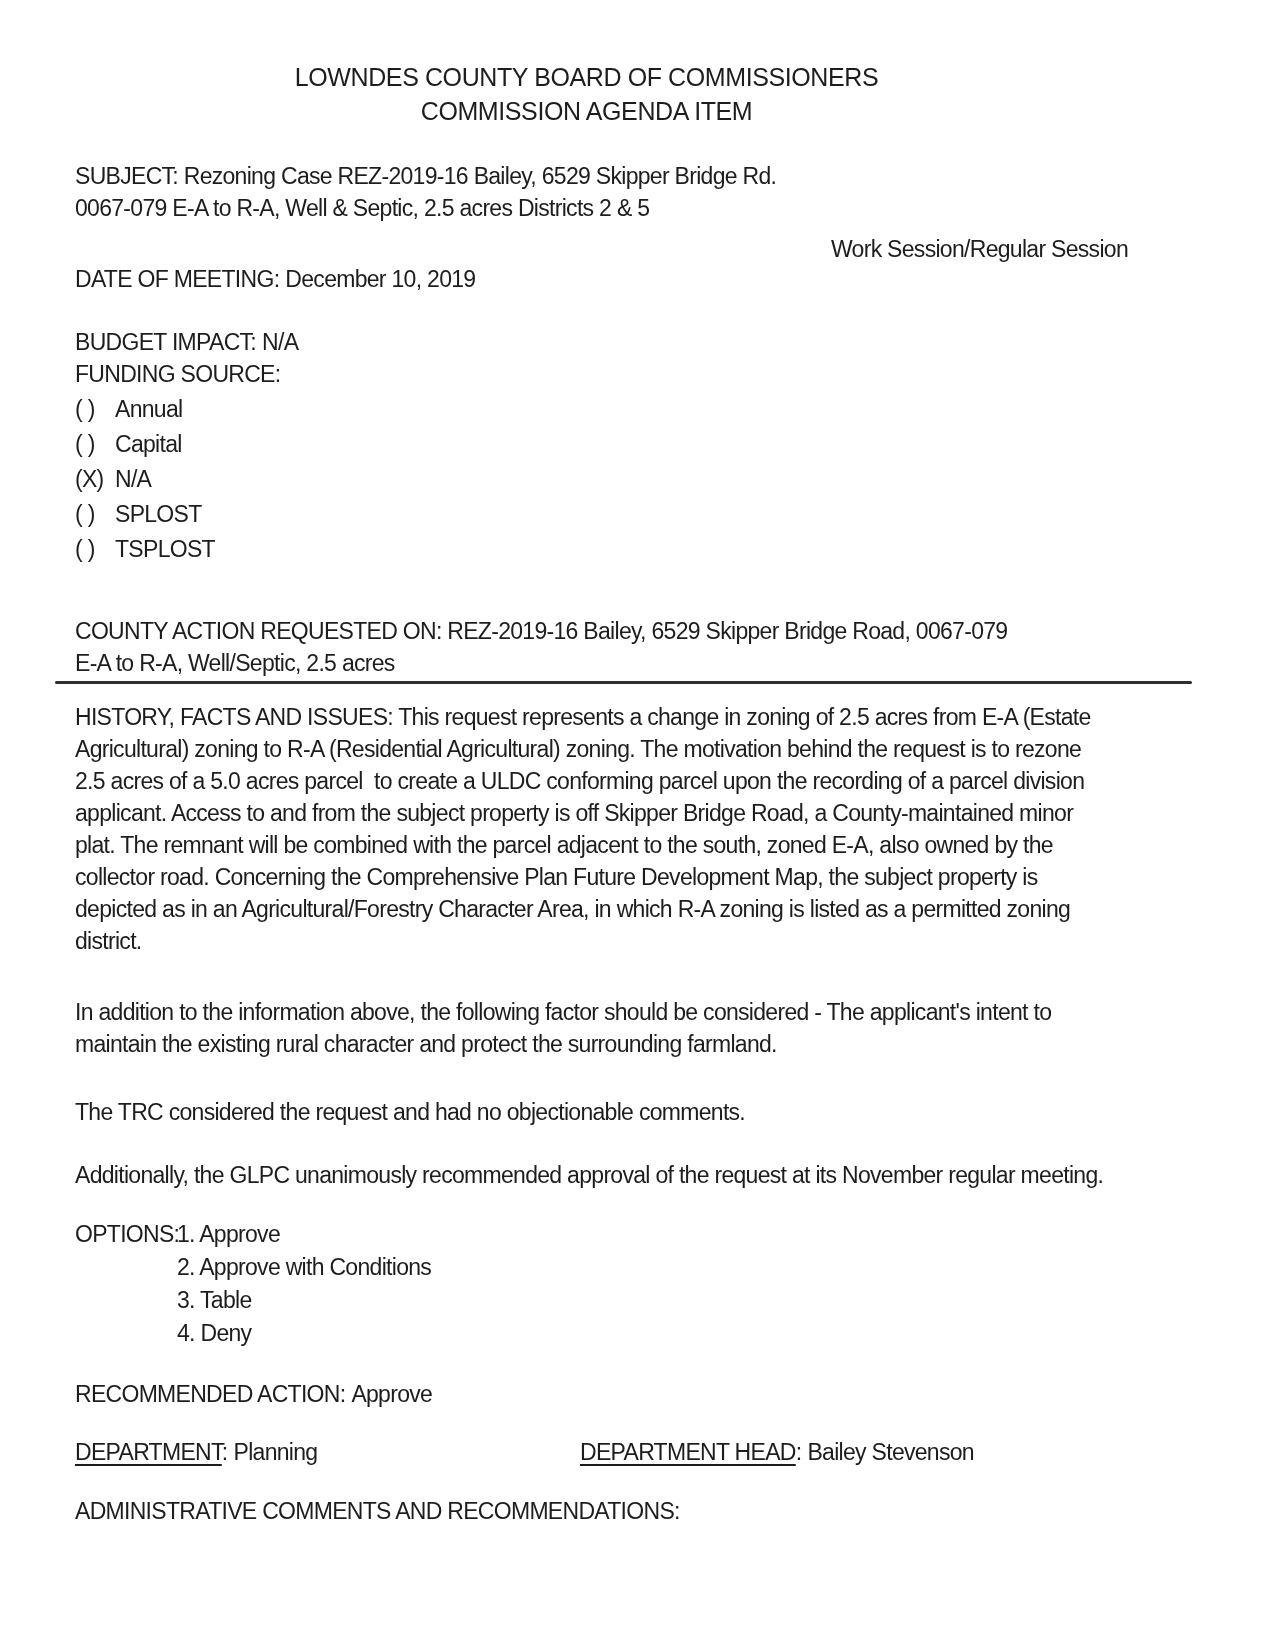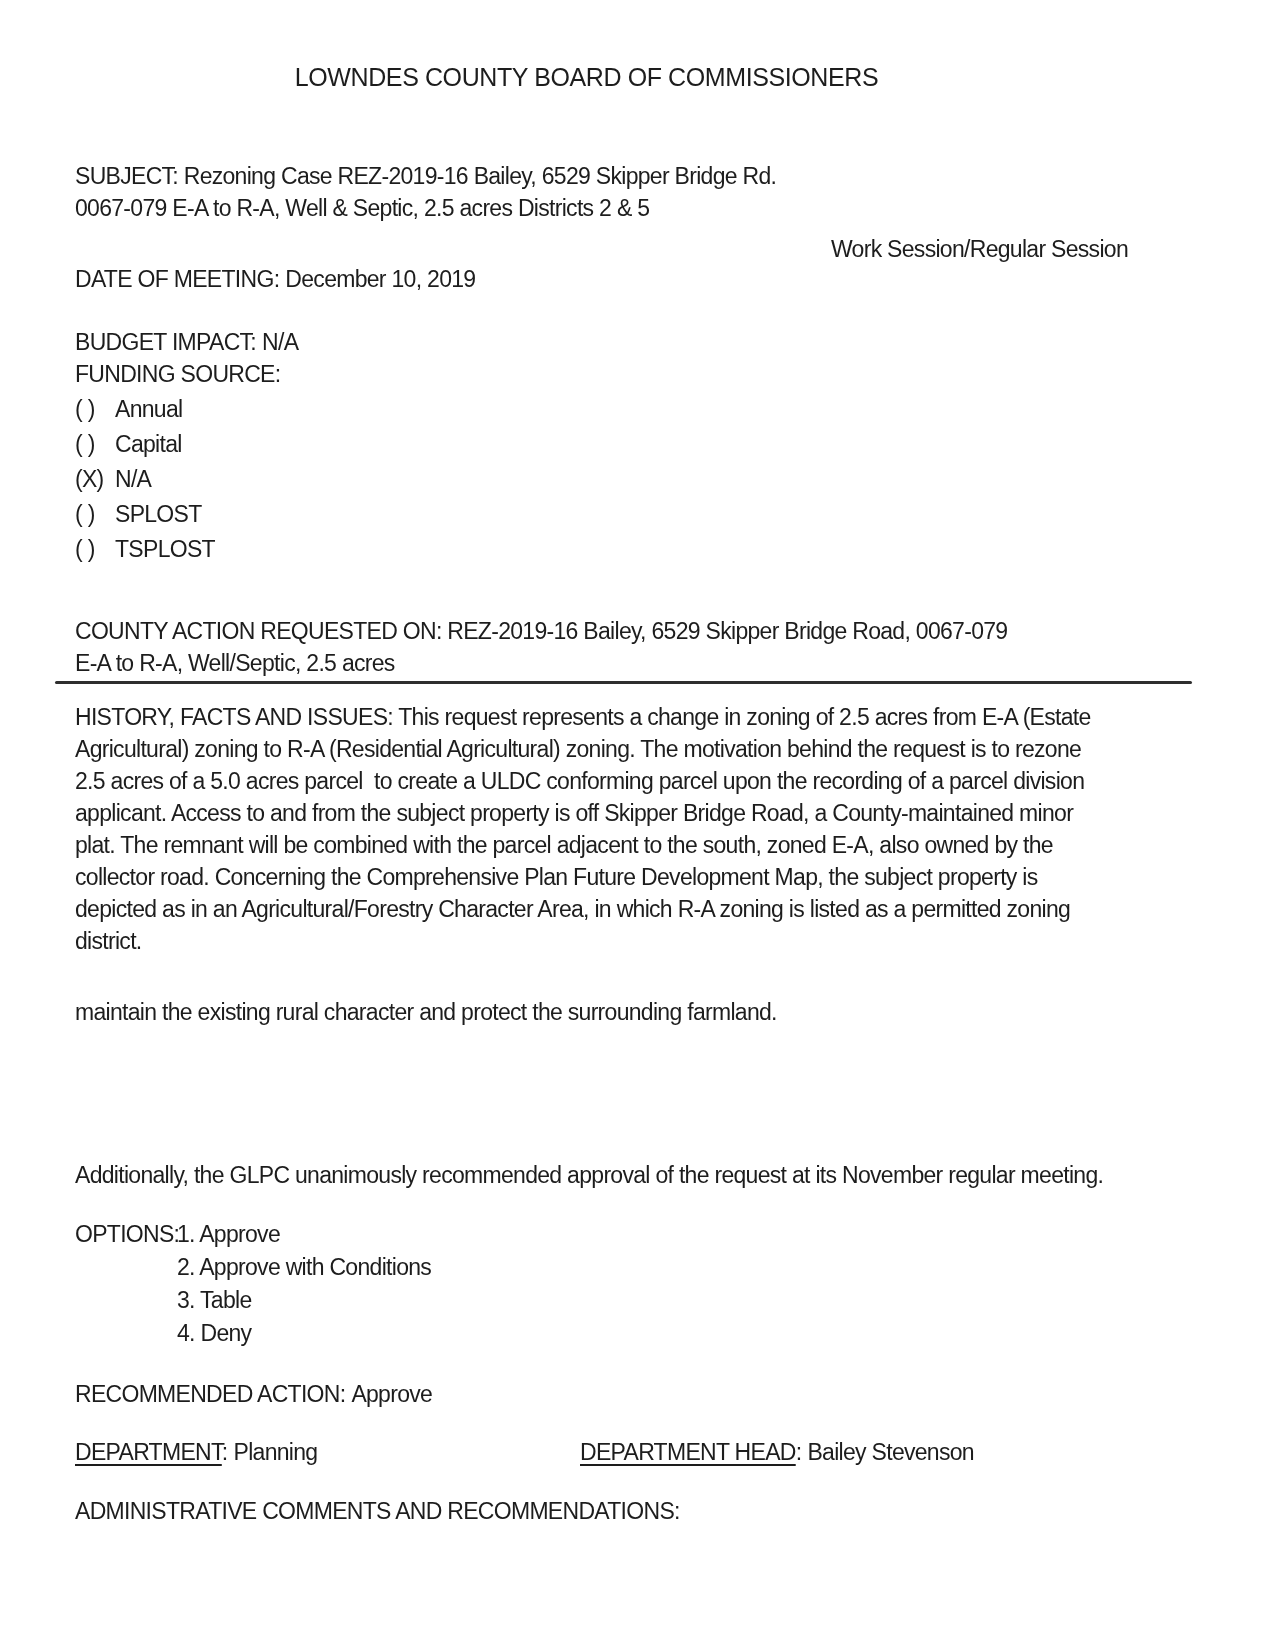--- a/index.html
+++ b/index.html
@@ -49,20 +49,21 @@
   .dept-head-blk { top: 1436px; left: 580px; }
   .admin-blk { top: 1495px; }
 </style>
 </head>
 <body>
 
 <div class="page">
 
   <div class="blk title-blk">
     <div class="tline">LOWNDES COUNTY BOARD OF COMMISSIONERS</div>
+    <div class="tline">COMMISSION AGENDA ITEM</div>
   </div>
 
   <div class="blk subject-blk">
     <div class="line">SUBJECT: Rezoning Case REZ-2019-16 Bailey, 6529 Skipper Bridge Rd.</div>
     <div class="line">0067-079 E-A to R-A, Well &amp; Septic, 2.5 acres Districts 2 &amp; 5</div>
   </div>
 
   <div class="blk session-blk line">Work Session/Regular Session</div>
 
   <div class="blk date-blk row"><span>DATE OF MEETING:</span><span class="gap">December 10, 2019</span></div>
@@ -91,23 +92,25 @@
     <div class="line">Agricultural) zoning to R-A (Residential Agricultural) zoning. The motivation behind the request is to rezone</div>
     <div class="line">2.5 acres of a 5.0 acres parcel  to create a ULDC conforming parcel upon the recording of a parcel division</div>
     <div class="line">applicant. Access to and from the subject property is off Skipper Bridge Road, a County-maintained minor</div>
     <div class="line">plat. The remnant will be combined with the parcel adjacent to the south, zoned E-A, also owned by the</div>
     <div class="line">collector road. Concerning the Comprehensive Plan Future Development Map, the subject property is</div>
     <div class="line">depicted as in an Agricultural/Forestry Character Area, in which R-A zoning is listed as a permitted zoning</div>
     <div class="line">district.</div>
   </div>
 
   <div class="blk considerations-blk">
+    <div class="line">In addition to the information above, the following factor should be considered - The applicant's intent to</div>
     <div class="line">maintain the existing rural character and protect the surrounding farmland.</div>
   </div>
 
+  <div class="blk trc-blk line">The TRC considered the request and had no objectionable comments.</div>
 
   <div class="blk glpc-blk line">Additionally, the GLPC unanimously recommended approval of the request at its November regular meeting.</div>
 
   <div class="blk options-label-blk line">OPTIONS:</div>
 
   <div class="blk options-items-blk">
     <div class="line">1. Approve</div>
     <div class="line">2. Approve with Conditions</div>
     <div class="line">3. Table</div>
     <div class="line">4. Deny</div>

